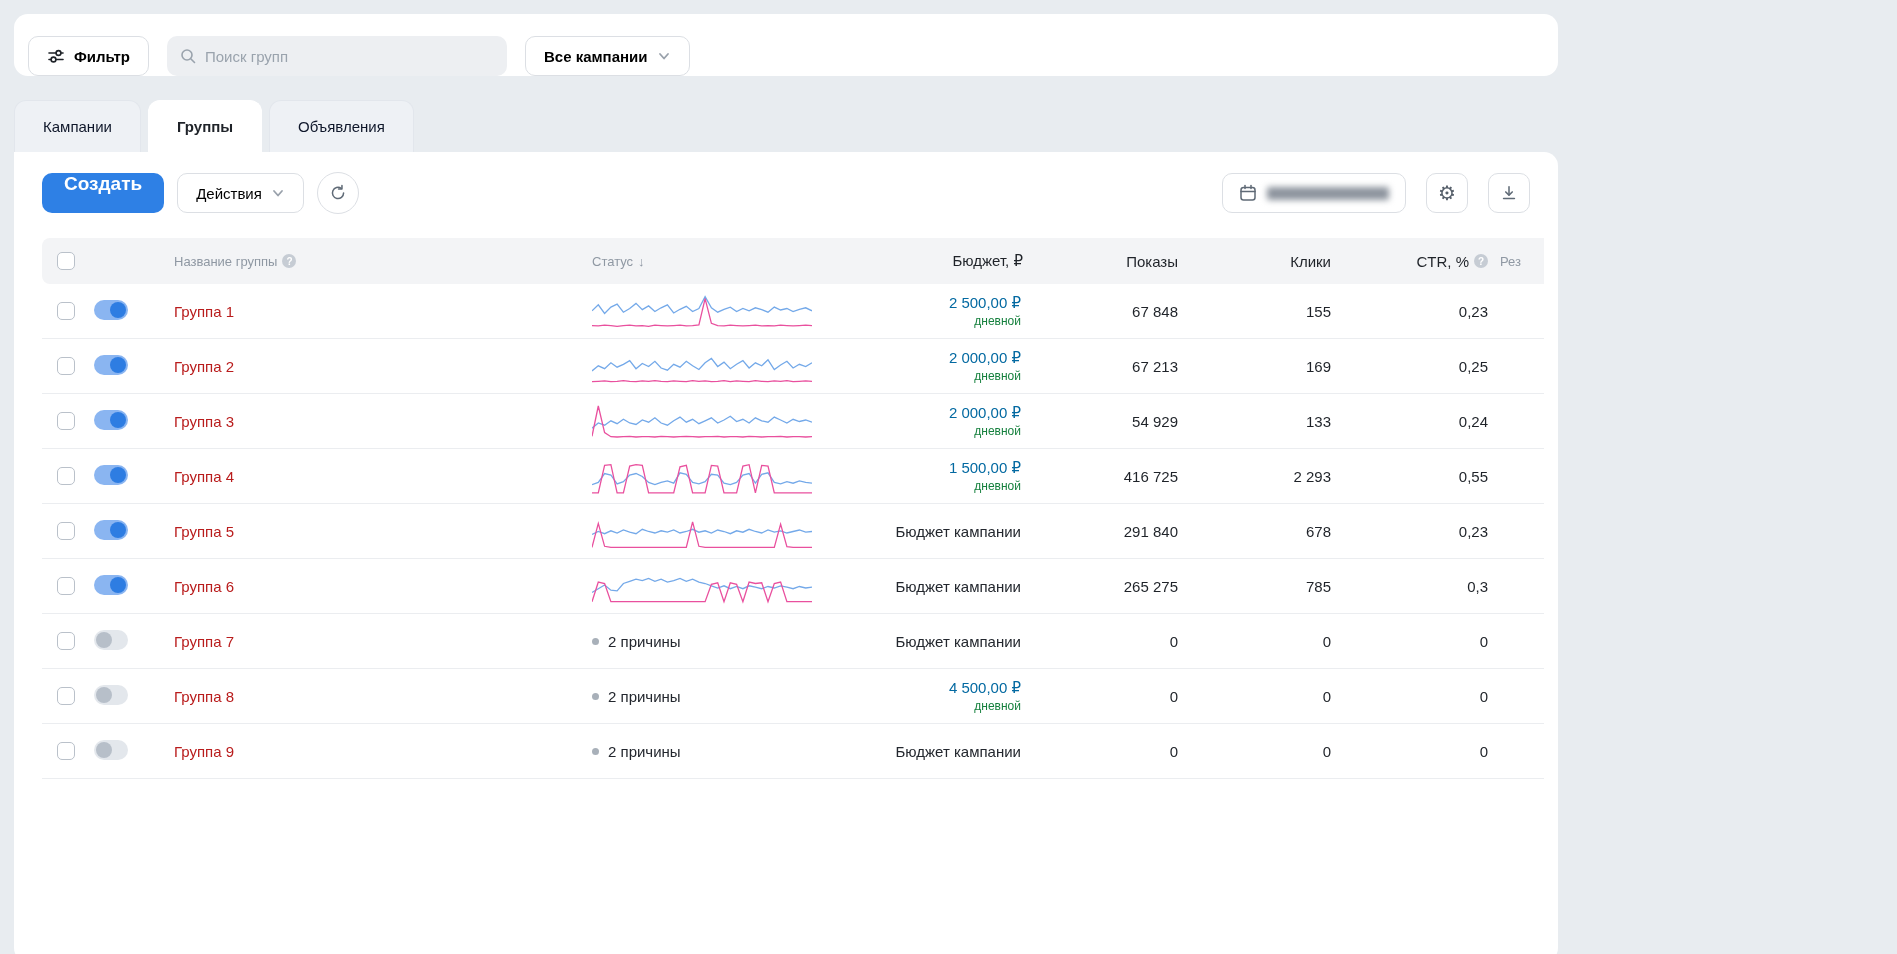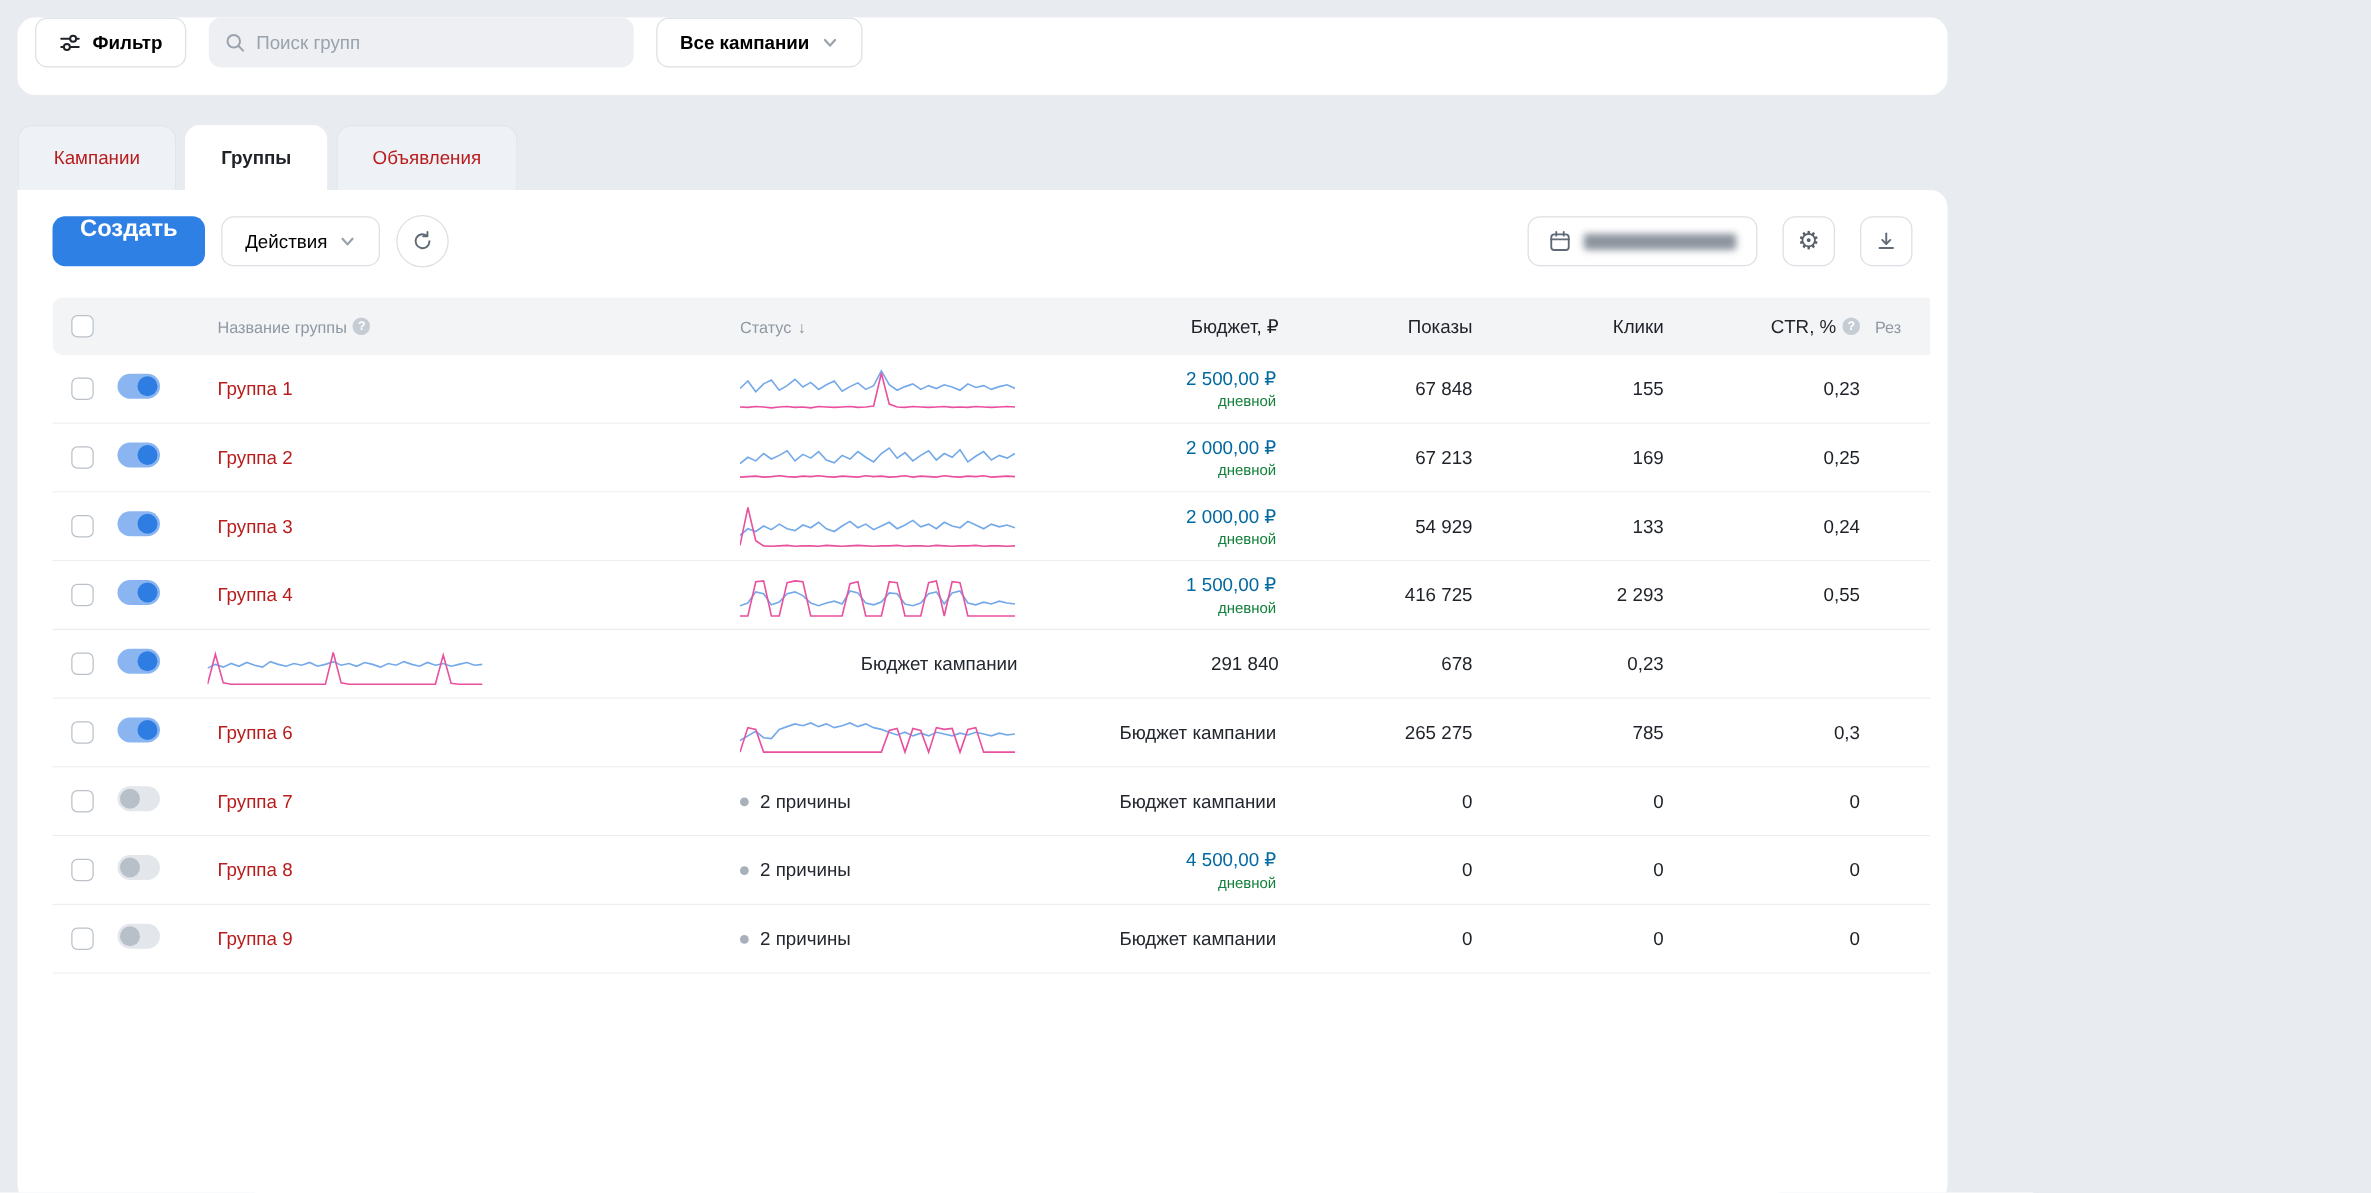--- a/index.html
+++ b/index.html
@@ -9,21 +9,21 @@
     font-family:"Liberation Sans","DejaVu Sans",sans-serif;
     color:#1f2329;
     font-size:15px;
   }
   .page { padding:14px; }
   .card { background:#fff; border-radius:14px; }
 
   
   .filter-bar {
     width:1544px; height:62px;
-    display:flex; align-items:flex-start; gap:18px;
+    display:flex; align-items:flex-end; gap:18px;
     padding:0 14px;
   }
   .btn {
     display:inline-flex; align-items:center; gap:9px;
     height:40px; padding:0 18px;
     background:#fff; border:1px solid #dcdfe4; border-radius:10px;
     font-size:15px; cursor:pointer; white-space:nowrap;
   }
   .btn.bold { font-weight:700; }
   .search-box {
@@ -38,21 +38,21 @@
     font-family:"Liberation Sans","DejaVu Sans",sans-serif;
   }
   .search-box input::placeholder { color:#9aa3ad; }
 
   
   .tabs { display:flex; gap:7px; margin-top:24px; height:52px; }
   .tab {
     display:flex; align-items:center; padding:0 28px;
     border-radius:12px 12px 0 0;
     background:#eef1f5; border:1px solid #e2e6ec; border-bottom:none;
-    color:#b91c1c; font-size:15px; cursor:pointer;
+    color:#0f172a; font-size:15px; cursor:pointer;
   }
   .tab.active { background:#fff; border-color:#fff; color:#1f2329; font-weight:700; }
 
   
   .content { width:1544px; min-height:810px; border-top-left-radius:0; padding-bottom:40px; }
 
   .toolbar { display:flex; align-items:center; padding:20px 28px 0 28px; }
   .toolbar .left { display:flex; align-items:center; gap:13px; }
   .toolbar .right { margin-left:auto; display:flex; align-items:center; gap:20px; }
   .btn-primary {
@@ -342,20 +342,21 @@
     <div class="cell num">2 293</div>
     <div class="cell num">0,55</div>
     <div class="cell"></div>
   </div>
 
   <div class="grid trow">
     <div class="cell c-check">
               <span class="checkbox"></span>
             </div>
     <div class="cell"><span class="toggle on"><span class="knob"></span></span></div>
+    <div class="cell c-name"><a class="glink">Группа 5</a></div>
     <div class="cell c-status">
               <svg viewBox="0 0 220 42" width="220" height="42" class="spark">
                 <polyline points="0.0,24.5 6.3,21.5 12.6,23.7 18.9,20.8 25.1,23.0 31.4,20.0 37.7,22.2 44.0,23.7 50.3,19.3 56.6,21.5 62.9,23.0 69.1,20.8 75.4,22.2 81.7,20.0 88.0,23.0 94.3,21.5 100.6,19.3 106.9,22.2 113.1,20.8 119.4,23.0 125.7,20.0 132.0,21.5 138.3,23.7 144.6,20.8 150.9,22.2 157.1,19.3 163.4,21.5 169.7,23.0 176.0,20.0 182.3,22.2 188.6,20.8 194.9,23.0 201.1,21.5 207.4,20.0 213.7,22.2 220.0,21.5" fill="none" stroke="#74a9e9" stroke-width="1.3"></polyline>
                 <polyline points="0.0,37.4 6.3,13.4 12.6,36.3 18.9,37.4 25.1,37.4 31.4,37.4 37.7,37.4 44.0,37.4 50.3,37.4 56.6,37.4 62.9,37.4 69.1,37.4 75.4,37.4 81.7,37.4 88.0,37.4 94.3,37.4 100.6,11.9 106.9,36.3 113.1,37.4 119.4,37.4 125.7,37.4 132.0,37.4 138.3,37.4 144.6,37.4 150.9,37.4 157.1,37.4 163.4,37.4 169.7,37.4 176.0,37.4 182.3,37.4 188.6,14.1 194.9,36.7 201.1,37.4 207.4,37.4 213.7,37.4 220.0,37.4" fill="none" stroke="#e9509e" stroke-width="1.3"></polyline>
               </svg>
             </div>
     <div class="cell c-budget">
               <div class="bcamp">Бюджет кампании</div>
             </div>
     <div class="cell num">291 840</div>

